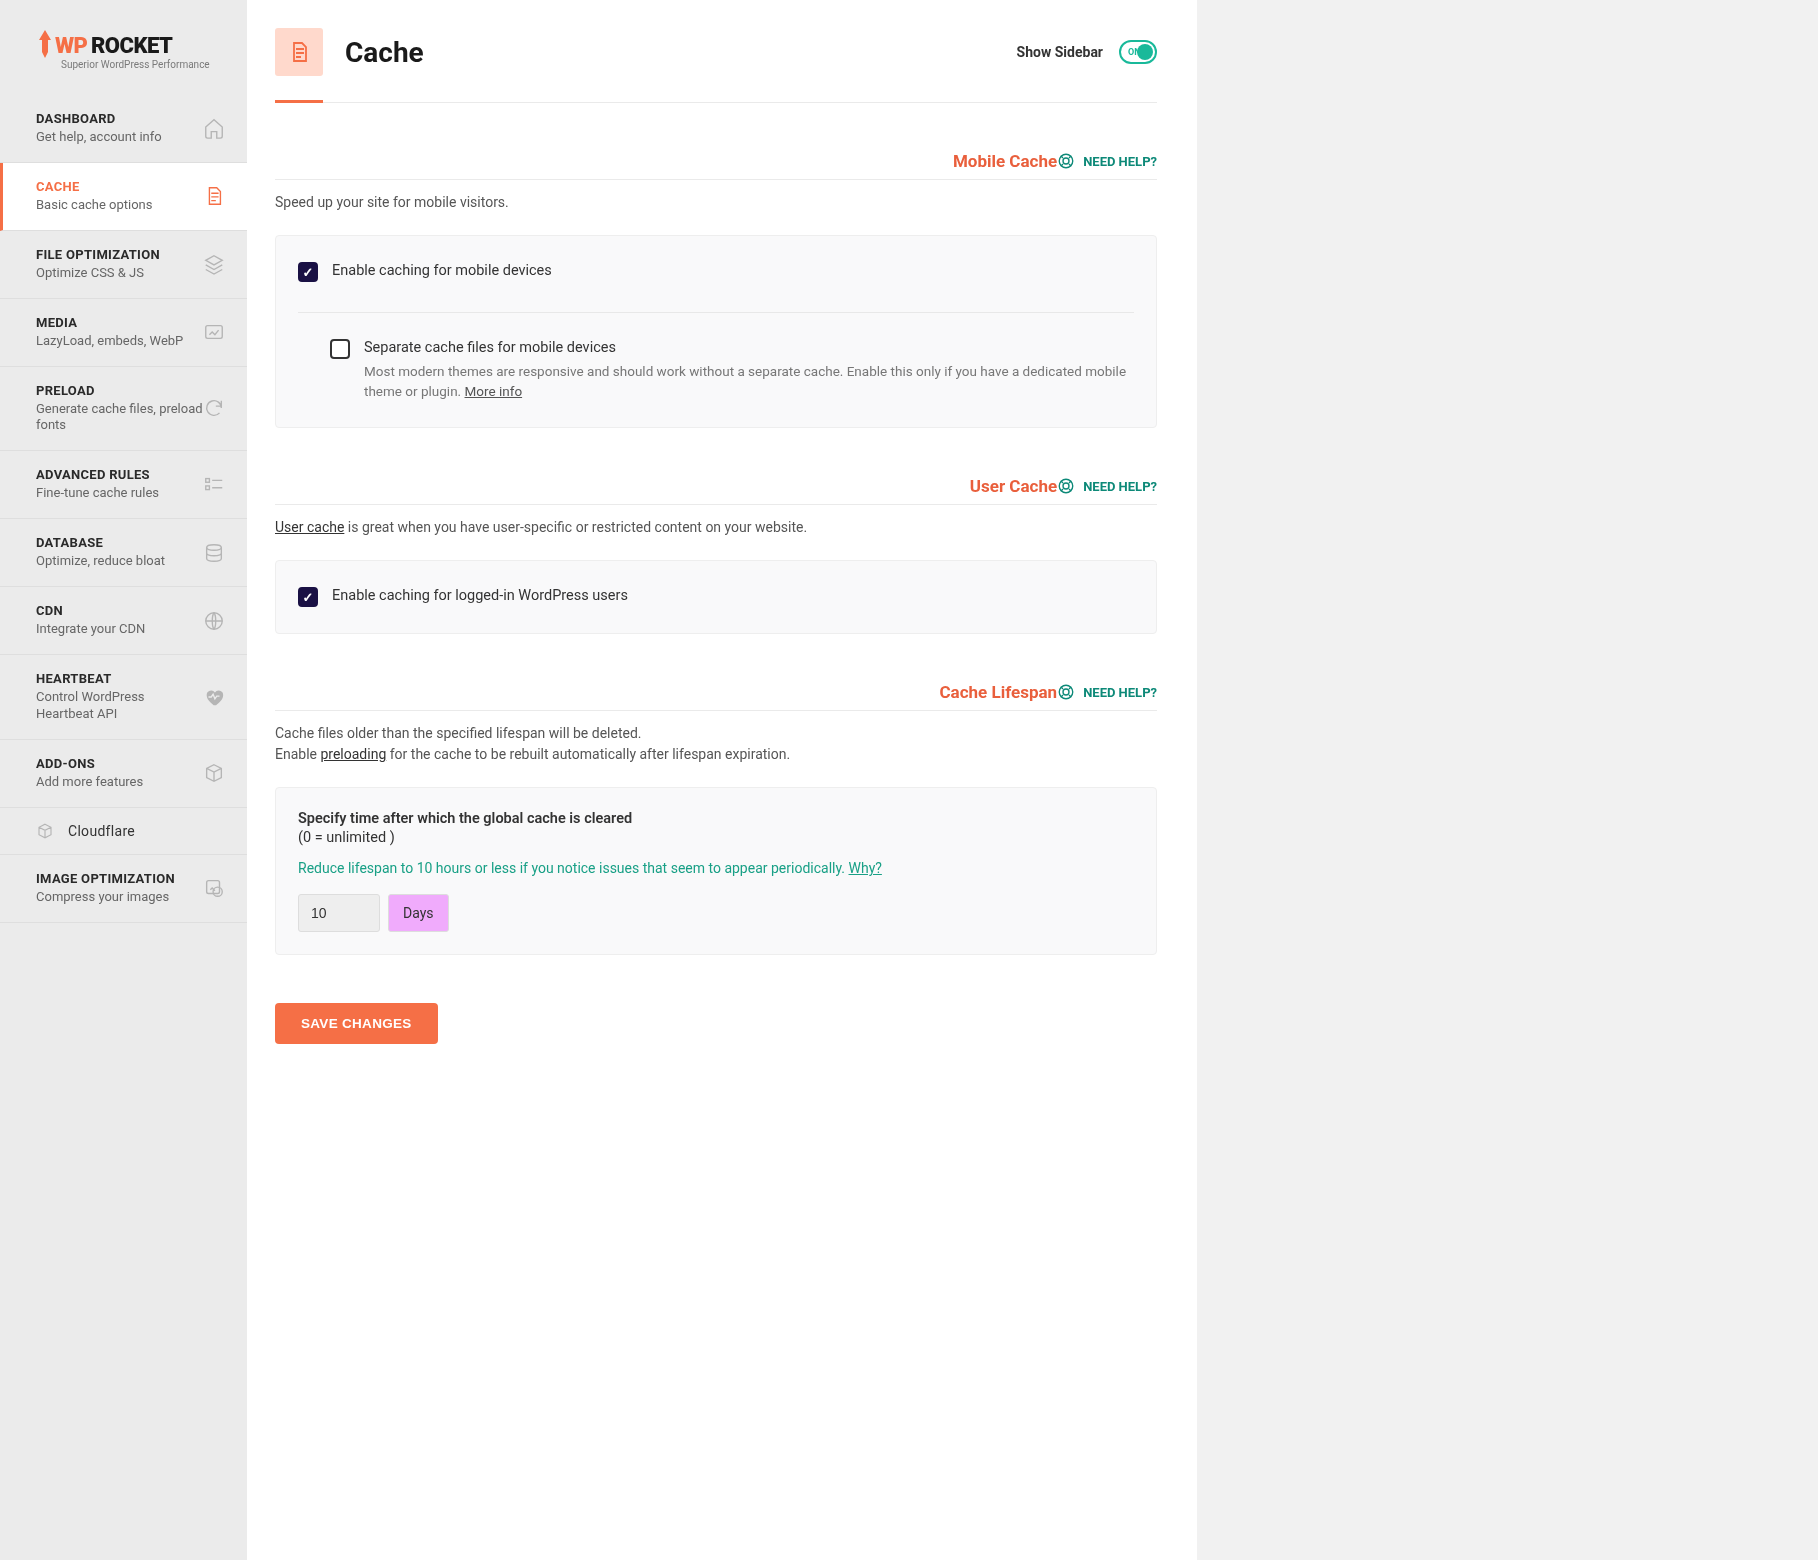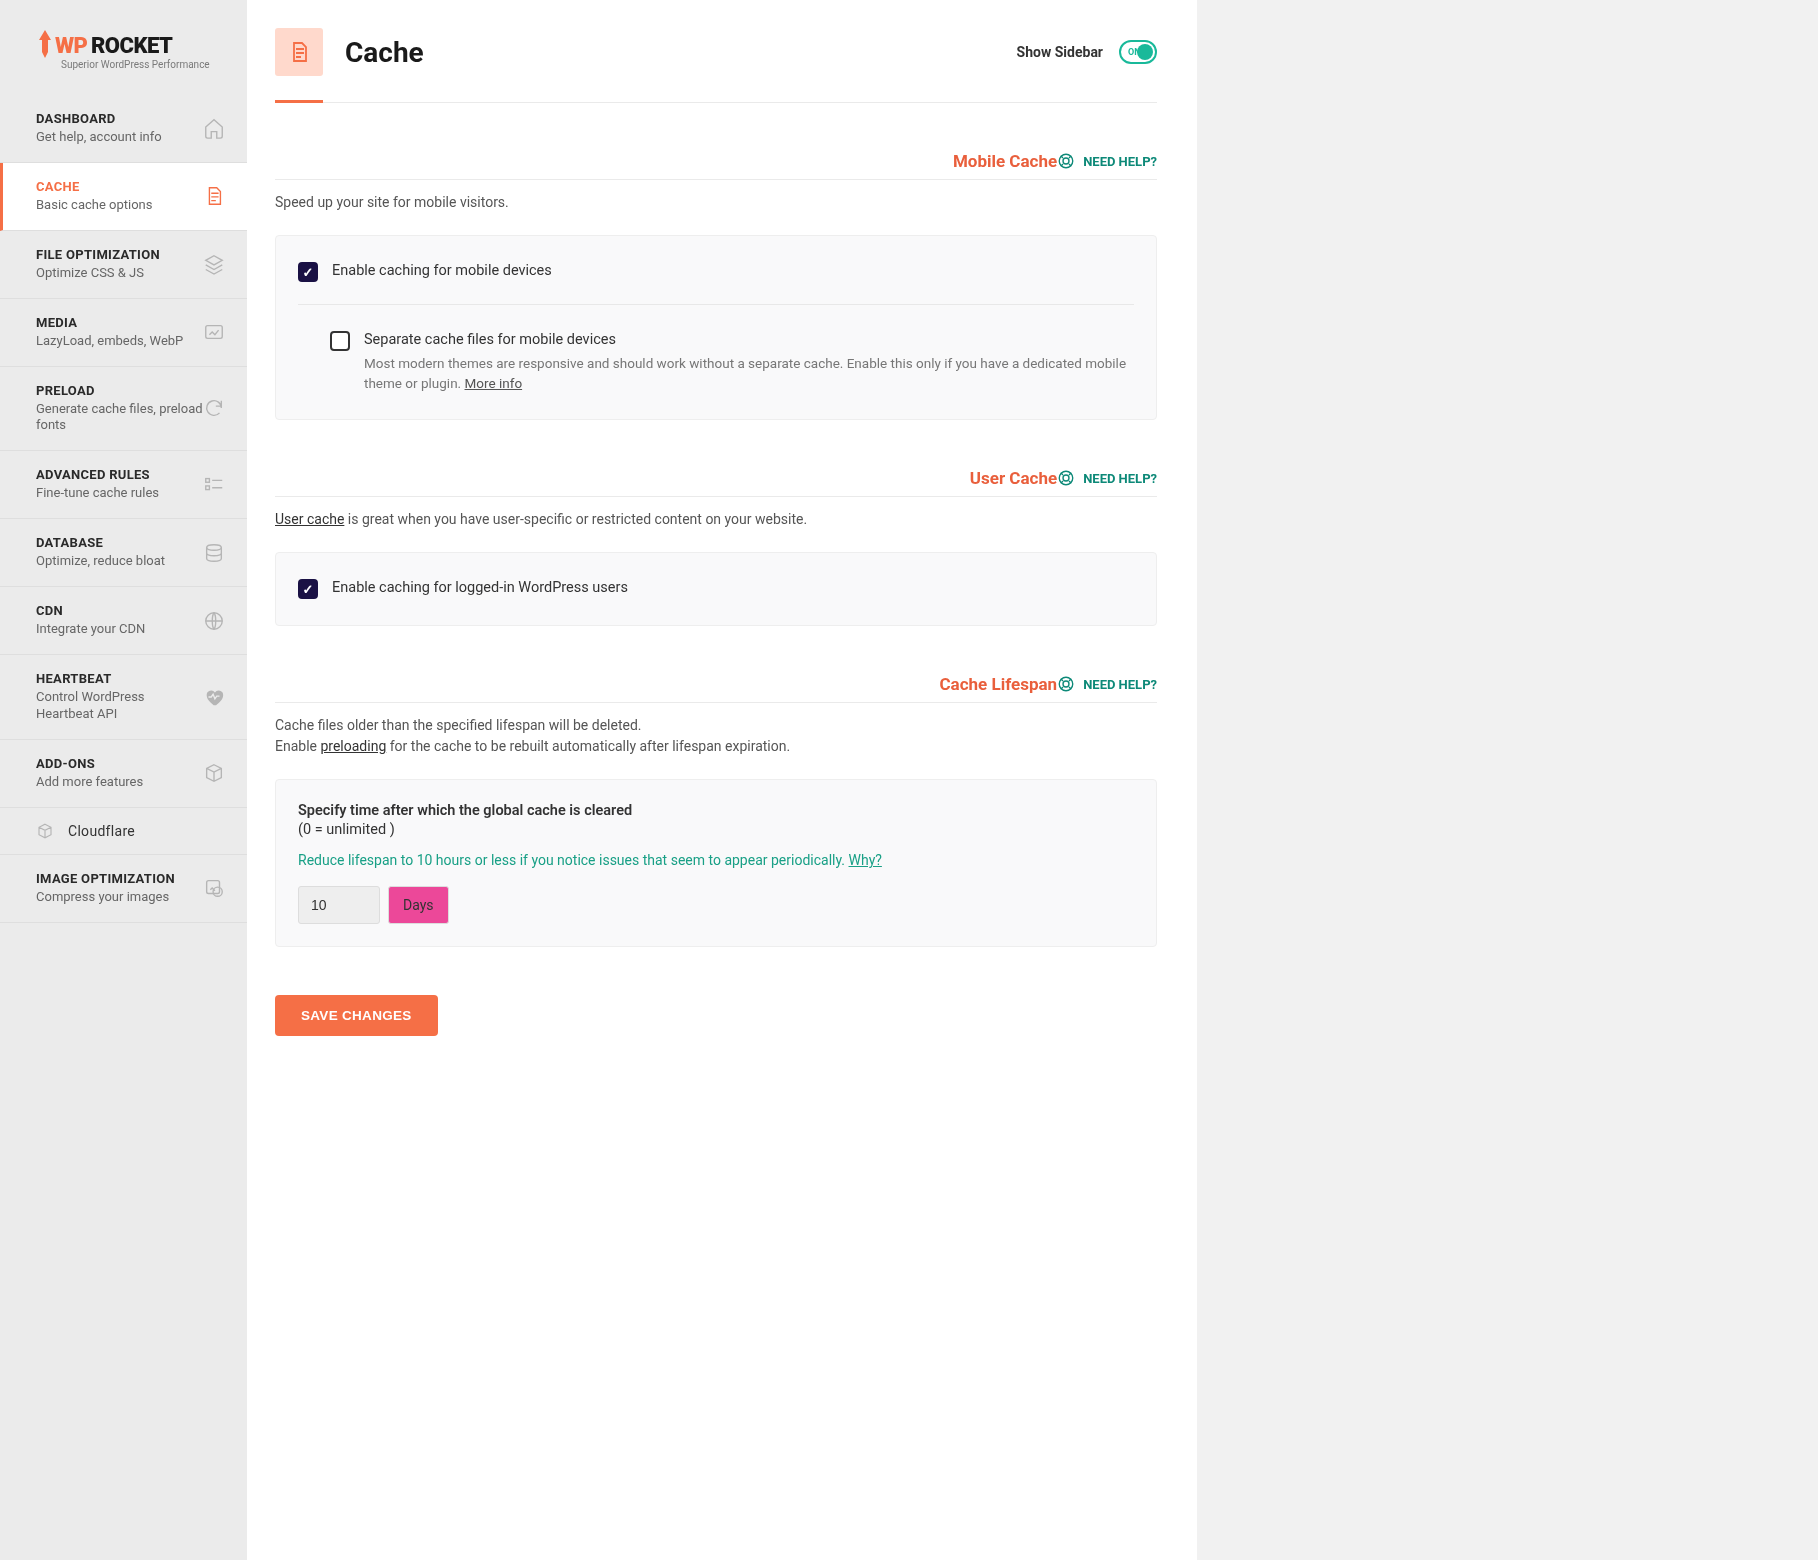--- a/index.html
+++ b/index.html
@@ -58,21 +58,21 @@
 .toggle-knob { width: 16px; height: 16px; background: #19b99a; border-radius: 50%; position: absolute; right: 2px; }
 .section { margin-bottom: 48px; }
 .section-header { display: flex; align-items: center; justify-content: flex-end; border-bottom: 1px solid #eaeaea; padding-bottom: 8px; margin-bottom: 12px; }
 .section-title { font-size: 17px; font-weight: 700; color: #e95f3c; }
 .need-help { display: flex; align-items: center; gap: 8px; color: #0d8978; font-size: 13px; font-weight: 700; cursor: pointer; }
 .need-help svg { width: 18px; height: 18px; }
 .section-desc { color: #555; font-size: 14px; margin-bottom: 22px; line-height: 1.5; }
 .section-desc a { color: #333; text-decoration: underline; }
 .option-box { background: #f9f9fa; border: 1px solid #eeeeee; border-radius: 4px; padding: 20px 22px; }
 .option-row { display: flex; align-items: flex-start; gap: 14px; padding: 6px 0; }
-.option-row + .option-row-group { border-top: 1px solid #e8e8e8; margin-top: 16px; padding-top: 20px; padding-left: 32px; }
+.option-row + .option-row-group { border-top: 1px solid #e8e8e8; margin-top: 24px; padding-top: 20px; padding-left: 32px; }
 .checkbox {
   width: 20px; height: 20px; border: 2px solid #333; border-radius: 4px;
   background: #fff; cursor: pointer; flex-shrink: 0; display: flex; align-items: center; justify-content: center;
 }
 .checkbox.checked { background: #1a1144; border-color: #1a1144; }
 .checkbox.checked::after { content: '✓'; color: #fff; font-size: 13px; font-weight: bold; }
 .option-content { flex: 1; }
 .option-label { font-size: 14.5px; color: #333; font-weight: 400; }
 .option-desc { font-size: 13.5px; color: #777; margin-top: 6px; line-height: 1.45; }
 .option-desc a { color: #555; }
@@ -81,21 +81,21 @@
 .lifespan-sub { font-size: 14.5px; color: #333; margin-top: 2px; }
 .lifespan-tip { color: #19a086; font-size: 14px; margin-top: 14px; }
 .lifespan-tip a { color: #19a086; text-decoration: underline; }
 .lifespan-controls { display: flex; gap: 8px; margin-top: 18px; }
 .num-input {
   width: 82px; height: 38px; border: 1px solid #ddd; border-radius: 3px;
   padding: 0 12px; font-size: 14px; background: #eeeeee; color: #333;
 }
 .unit-select {
   height: 38px; border: 1px solid #ddd; border-radius: 3px;
-  padding: 0 14px; font-size: 14px; background: #ec4899; color: #333; min-width: 60px;
+  padding: 0 14px; font-size: 14px; background: #f0abfc; color: #333; min-width: 60px;
   display: flex; align-items: center;
 }
 .save-btn {
   background: #f56f46; color: #fff; border: none; border-radius: 4px;
   padding: 13px 26px; font-size: 13.5px; font-weight: 700; letter-spacing: 0.3px; cursor: pointer;
 }
 </style>
 </head>
 <body>
 

